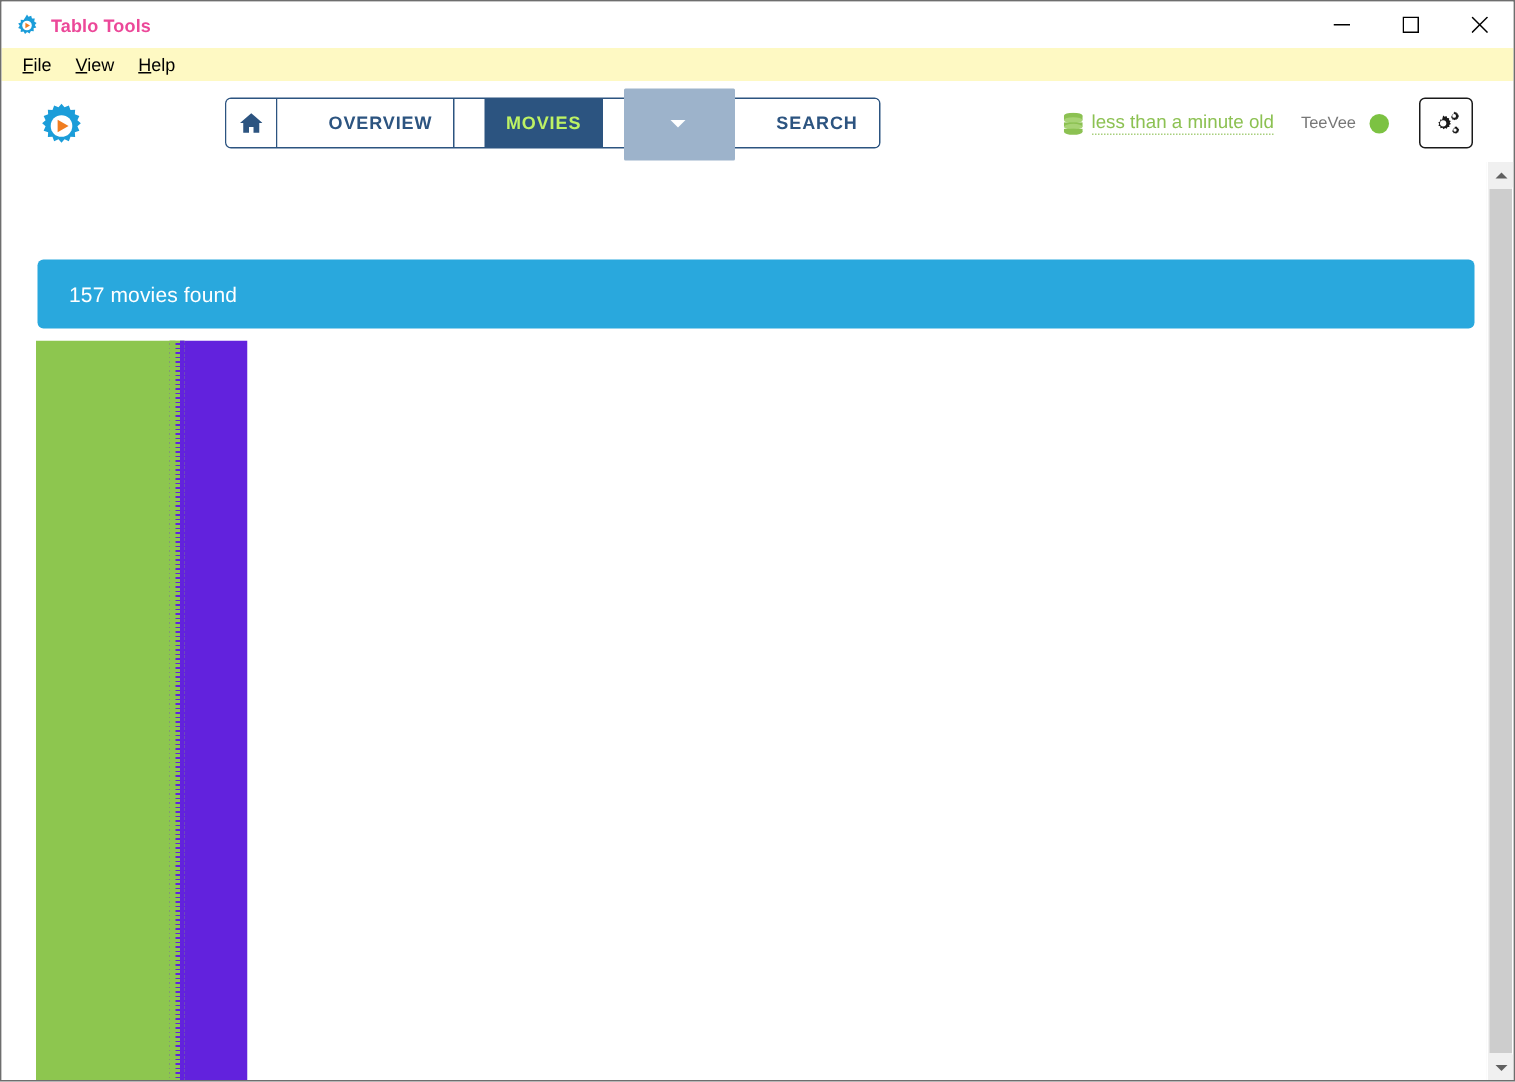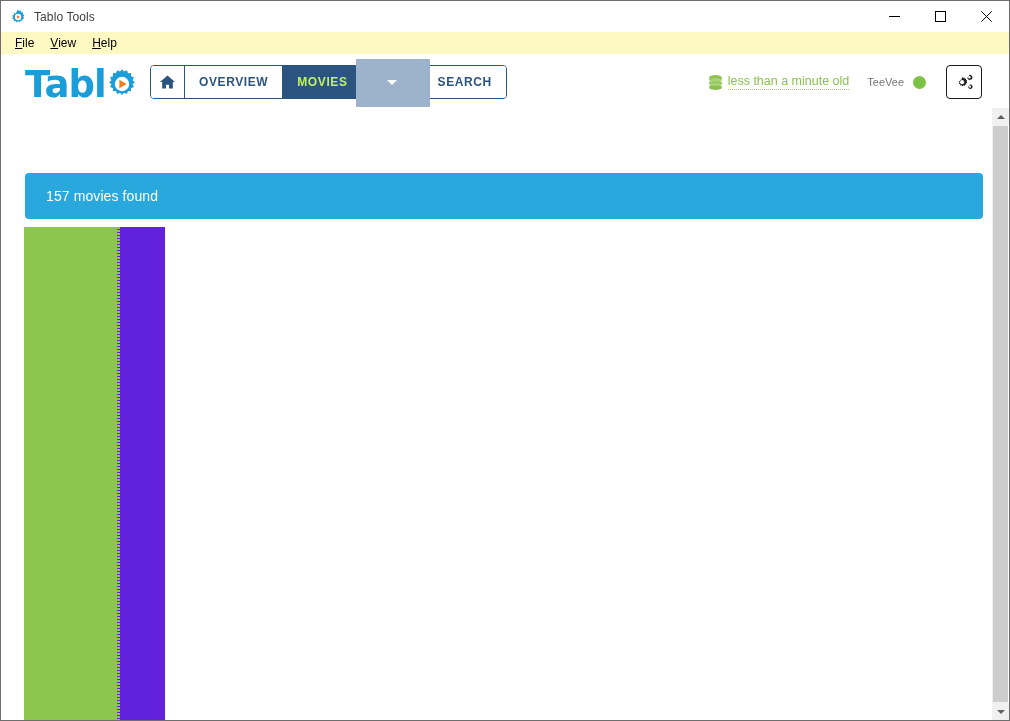--- a/index.html
+++ b/index.html
@@ -37,23 +37,24 @@
   .titlebar-icon {
     width: 16px;
     height: 16px;
     margin-left: 9px;
     margin-right: 8px;
     flex: 0 0 auto;
     display: block;
   }
   .titlebar-title {
     font-size: 12px;
-    color: #404040;
+    color: #ec4899;
     letter-spacing: 0.1px;
     white-space: nowrap;
+    font-weight: bold;
   }
   .window-controls {
     position: absolute;
     right: 0;
     top: 0;
     height: 31px;
     display: flex;
   }
   .wc-btn {
     width: 46px;
@@ -127,20 +128,21 @@
     position: absolute;
     left: 149px;
     top: 11px;
     display: flex;
     height: 34px;
     border: 1px solid #2c5480;
     border-radius: 4px;
     overflow: visible;
     background: #ffffff;
     box-sizing: border-box;
+    gap: 20px;
   }
   .nav-btn {
     display: flex;
     align-items: center;
     justify-content: center;
     font-size: 12px;
     font-weight: bold;
     letter-spacing: 0.6px;
     color: #2c5480;
     background: #ffffff;
@@ -397,21 +399,20 @@
     <div class="menu-item"><span class="mnemonic">F</span><span>ile</span></div>
     <div class="menu-item"><span class="mnemonic">V</span><span>iew</span></div>
     <div class="menu-item"><span class="mnemonic">H</span><span>elp</span></div>
   </div>
 
   <div class="web-area">
 
     <div class="toolbar-row">
 
       <div class="brand">
-        <span class="brand-text">Tabl</span>
         <svg class="brand-gear" width="34" height="34" viewBox="0 0 34 34">
           <path fill="#1b9dd9" d="M17 2.2l2 2.3 2.9-1.2 1.1 3 3.1-0.2-0.2 3.1 3 1.1-1.3 2.9 2.3 2-2.3 2 1.3 2.9-3 1.1 0.2 3.1-3.1-0.2-1.1 3-2.9-1.3-2 2.3-2-2.3-2.9 1.3-1.1-3-3.1 0.2 0.2-3.1-3-1.1 1.3-2.9-2.3-2 2.3-2-1.3-2.9 3-1.1-0.2-3.1 3.1 0.2 1.1-3 2.9 1.2z"></path>
           <circle cx="17" cy="17" r="7.2" fill="#ffffff"></circle>
           <path fill="#f07d20" d="M14.4 12.8l7.3 4.2-7.3 4.2z"></path>
         </svg>
       </div>
 
       <div class="navgroup">
         <div class="nav-btn home">
           <svg width="15" height="14" viewBox="0 0 16 14">

